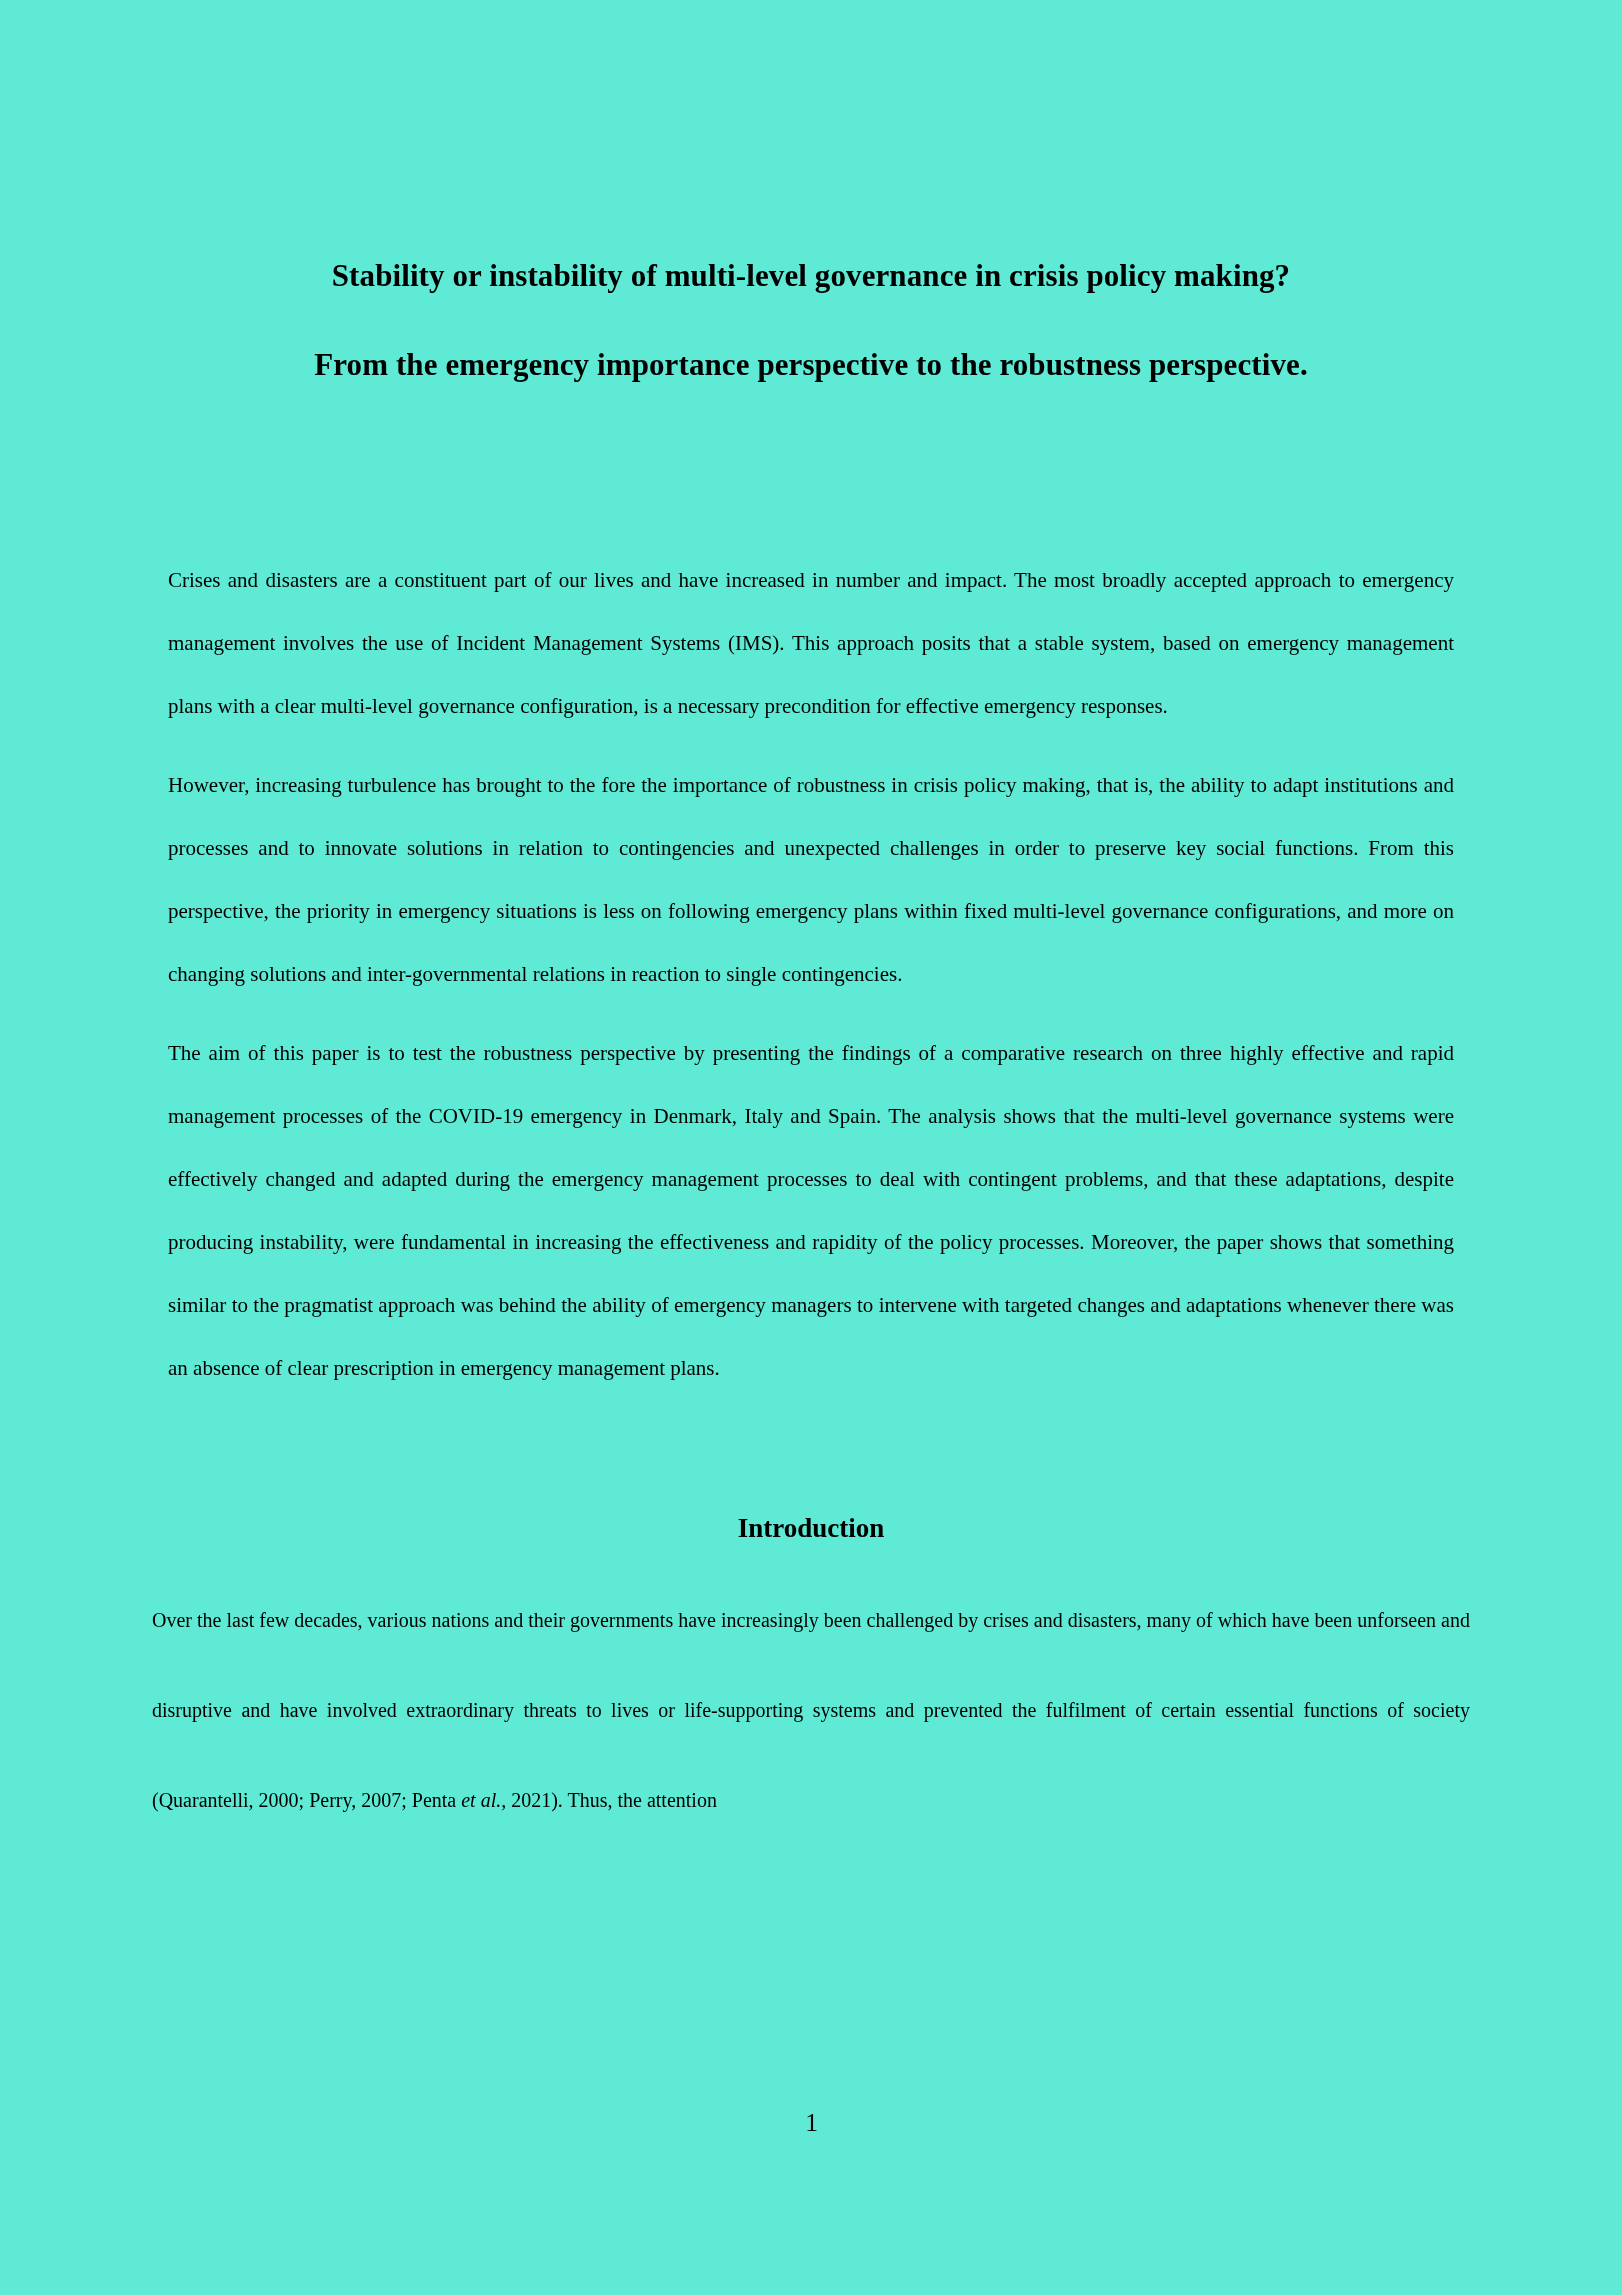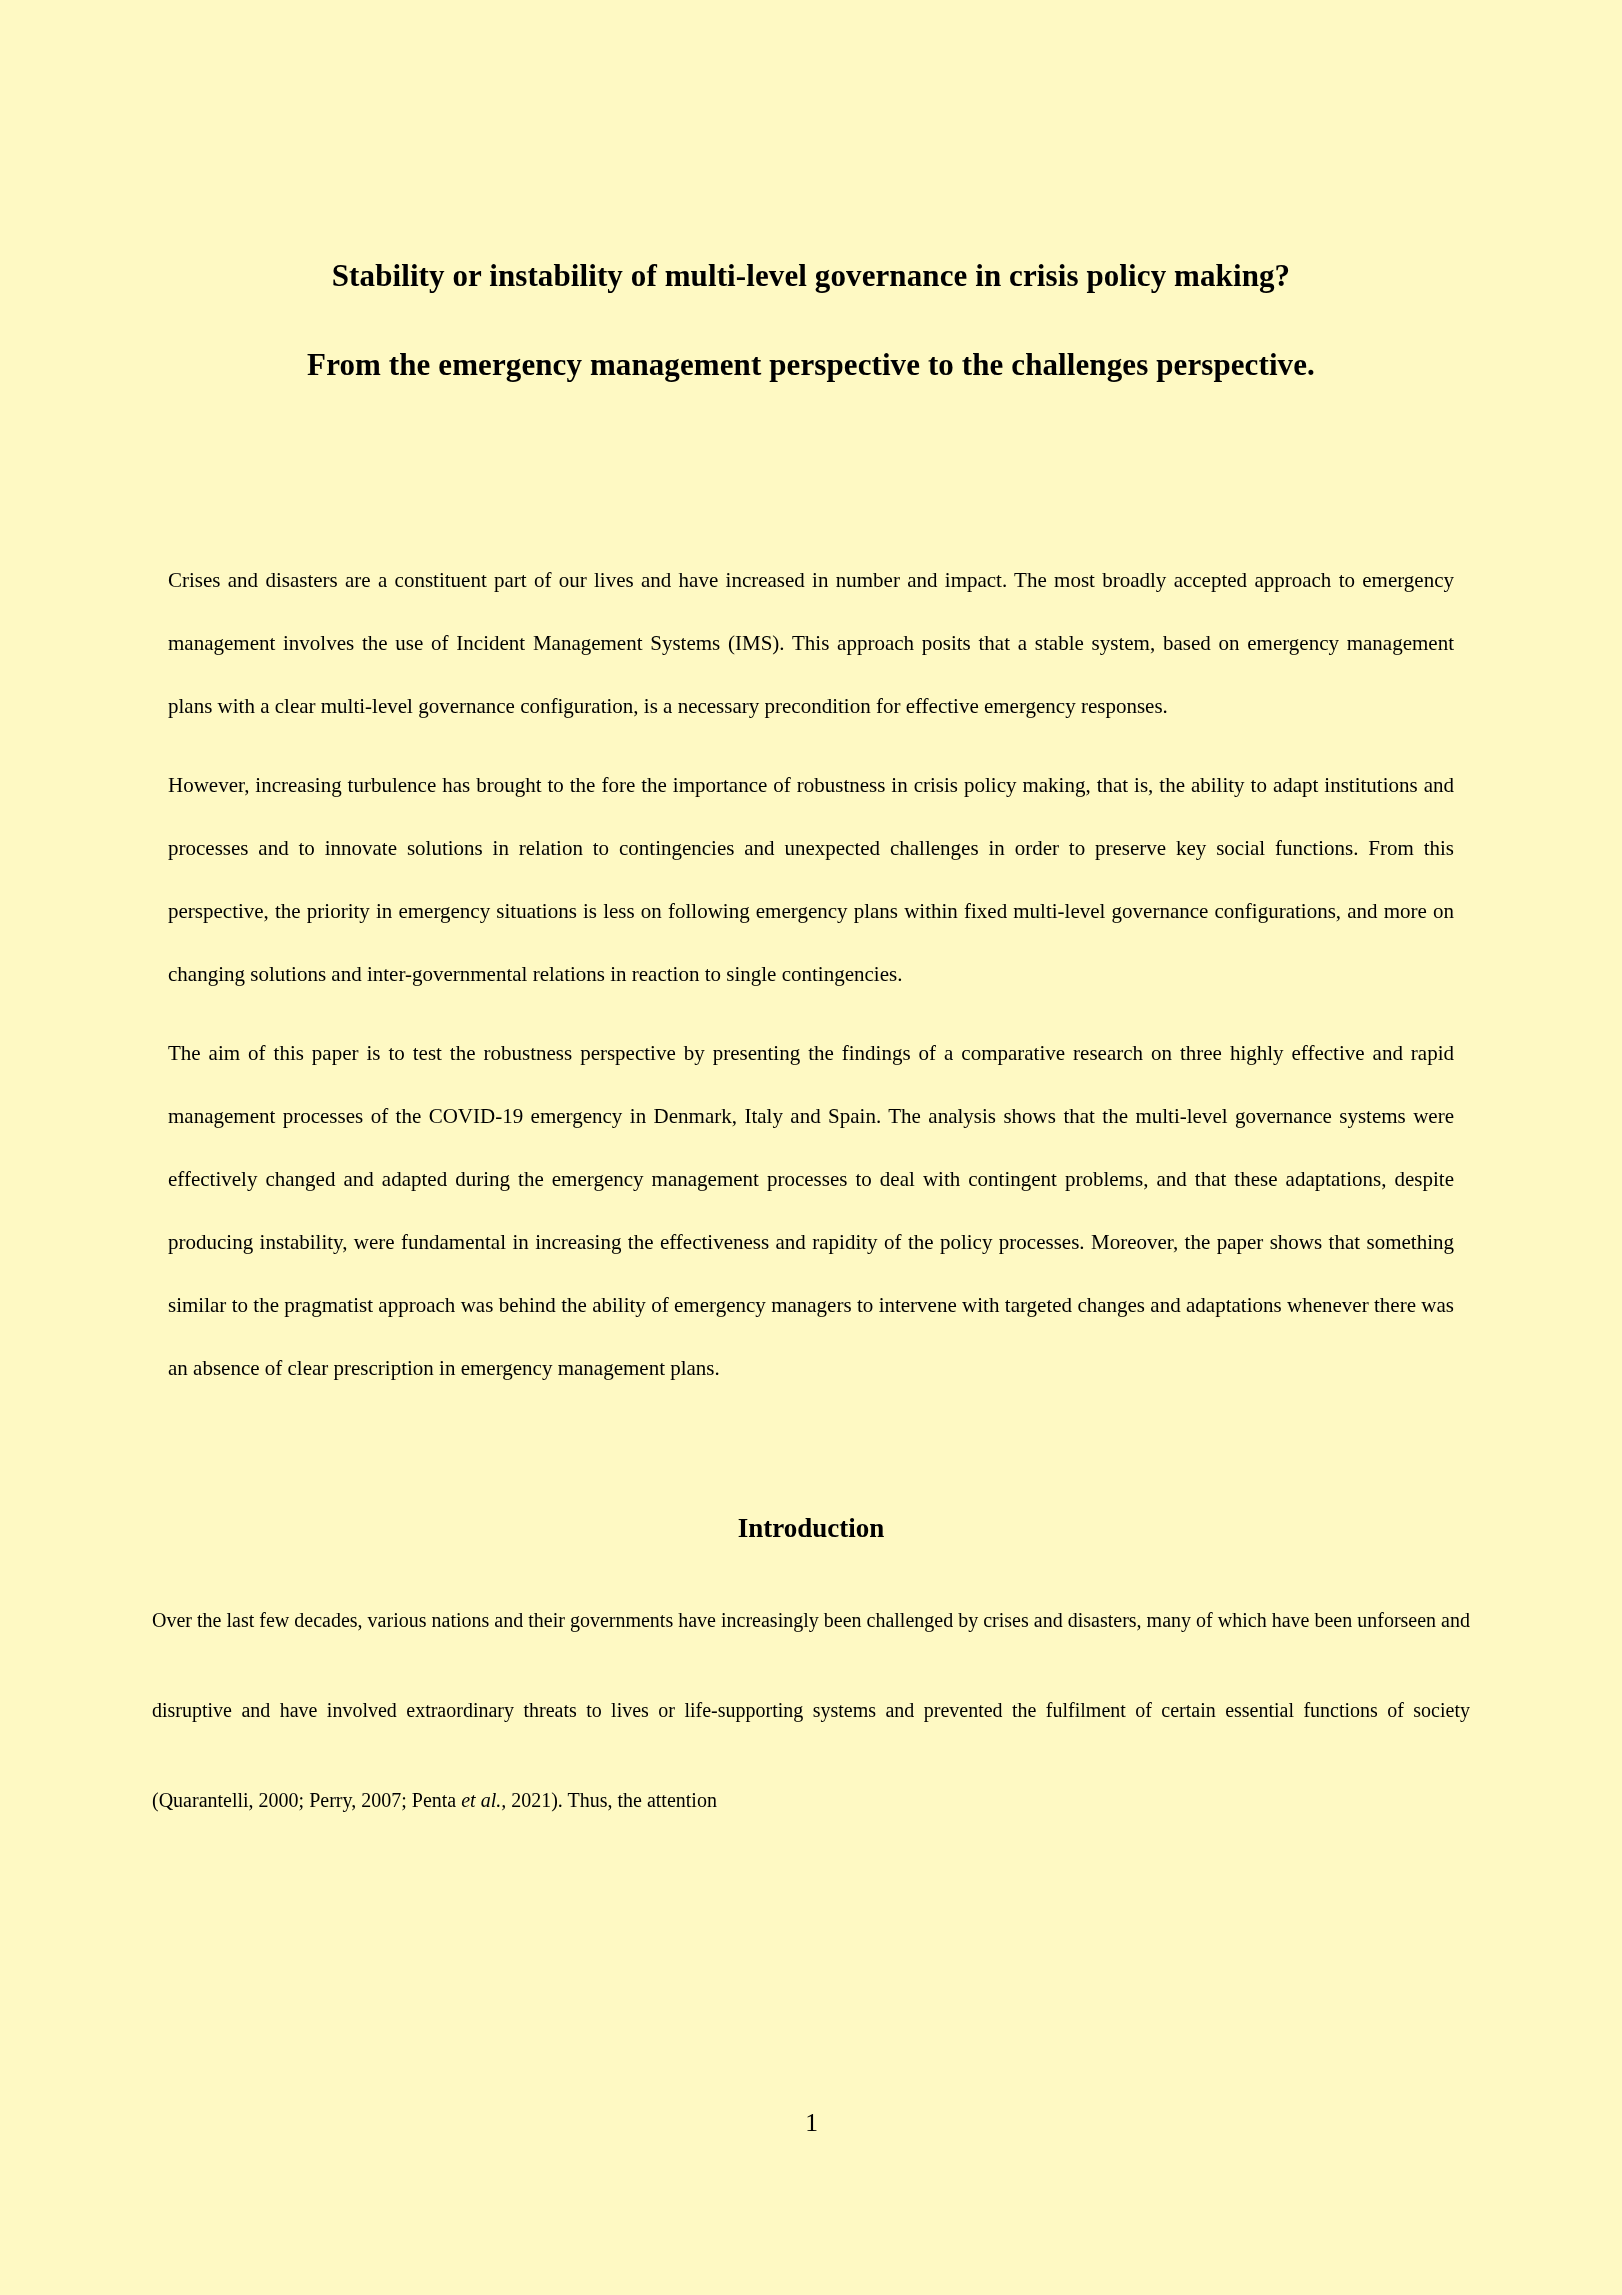--- a/index.html
+++ b/index.html
@@ -8,21 +8,21 @@
     background: #ffffff;
   }
   body {
     font-family: "Liberation Serif", "DejaVu Serif", serif;
     color: #000000;
   }
   .page {
     position: relative;
     width: 1623px;
     height: 2295px;
-    background: #fef9c3;
+    background: #5eead4;
     overflow: hidden;
     box-sizing: border-box;
   }
   .content {
     position: absolute;
     left: 152px;
     top: 0;
     width: 1318px;
   }
 
@@ -93,21 +93,21 @@
 </style>
 </head>
 <body>
 
 <div class="page">
 
   <div class="content">
 
     <div class="title-block">
       <div class="title-line title-line-1">Stability or instability of multi-level governance in crisis policy making?</div>
-      <div class="title-line title-line-2">From the emergency management perspective to the challenges perspective.</div>
+      <div class="title-line title-line-2">From the emergency importance perspective to the robustness perspective.</div>
     </div>
 
     <div class="abstract">
       <p>Crises and disasters are a constituent part of our lives and have increased in number and impact. The most broadly accepted approach to emergency management involves the use of Incident Management Systems (IMS). This approach posits that a stable system, based on emergency management plans with a clear multi-level governance configuration, is a necessary precondition for effective emergency responses.</p>
       <p>However, increasing turbulence has brought to the fore the importance of robustness in crisis policy making, that is, the ability to adapt institutions and processes and to innovate solutions in relation to contingencies and unexpected challenges in order to preserve key social functions. From this perspective, the priority in emergency situations is less on following emergency plans within fixed multi-level governance configurations, and more on changing solutions and inter-governmental relations in reaction to single contingencies.</p>
       <p>The aim of this paper is to test the robustness perspective by presenting the findings of a comparative research on three highly effective and rapid management processes of the COVID-19 emergency in Denmark, Italy and Spain. The analysis shows that the multi-level governance systems were effectively changed and adapted during the emergency management processes to deal with contingent problems, and that these adaptations, despite producing instability, were fundamental in increasing the effectiveness and rapidity of the policy processes. Moreover, the paper shows that something similar to the pragmatist approach was behind the ability of emergency managers to intervene with targeted changes and adaptations whenever there was an absence of clear prescription in emergency management plans.</p>
     </div>
 
     <div class="section-heading">Introduction</div>
 

